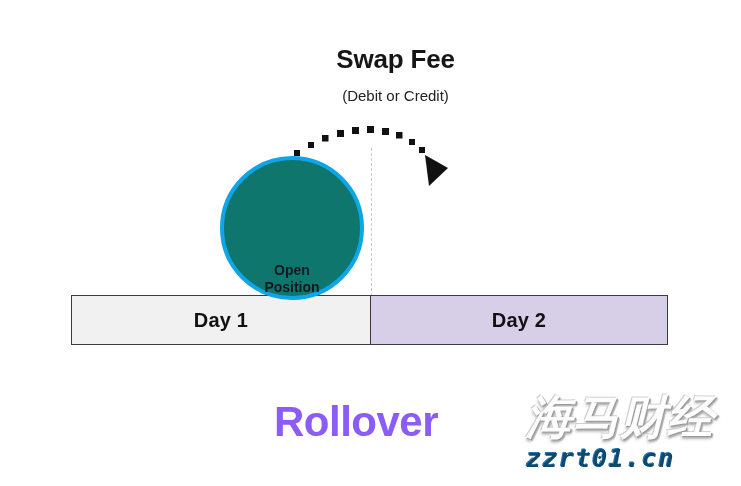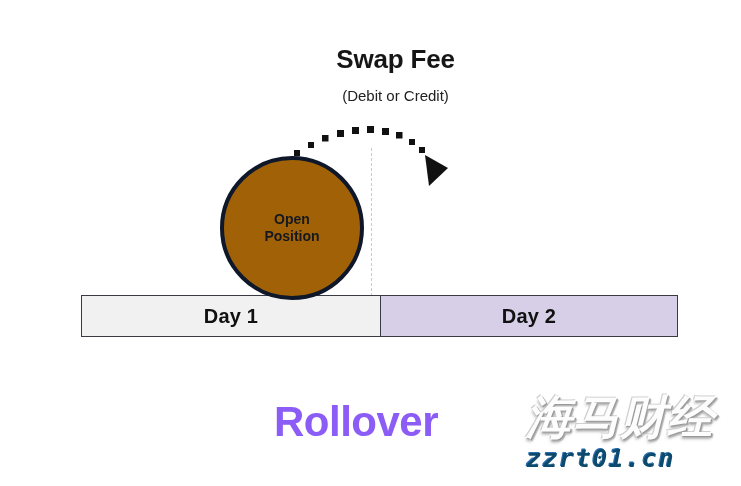--- a/index.html
+++ b/index.html
@@ -63,44 +63,44 @@
 
   
   #open-position-circle {
     position: absolute;
     left: 220px;
     top: 156px;
     width: 144px;
     height: 144px;
     box-sizing: border-box;
     border-radius: 50%;
-    background: #a16207;
-    border: 4px solid #0f172a;
+    background: #0f766e;
+    border: 4px solid #0ea5e9;
     display: flex;
     align-items: center;
-    justify-content: center;
+    justify-content: flex-end;
     flex-direction: column;
     z-index: 3;
   }
   #open-position-label {
     font-size: 14px;
     font-weight: bold;
     color: #15191f;
     text-align: center;
     line-height: 17px;
     white-space: pre-line;
   }
 
   
   #day-bar-row {
     position: absolute;
-    left: 81px;
+    left: 71px;
     top: 295px;
     width: 597px;
-    height: 42px;
+    height: 50px;
     display: flex;
     box-sizing: border-box;
     border: 1.5px solid #3a3a44;
     z-index: 2;
   }
   .day-cell {
     display: flex;
     align-items: center;
     justify-content: center;
     box-sizing: border-box;

